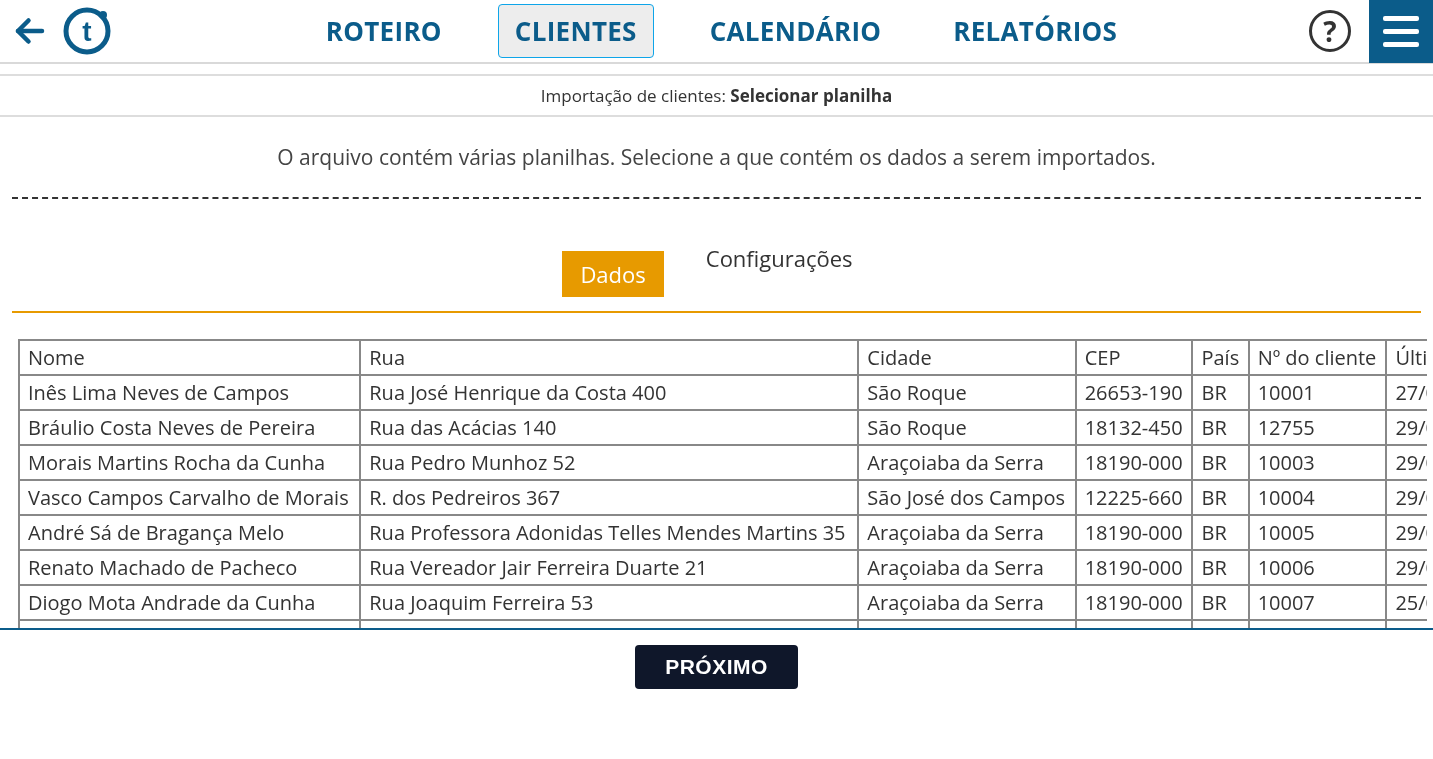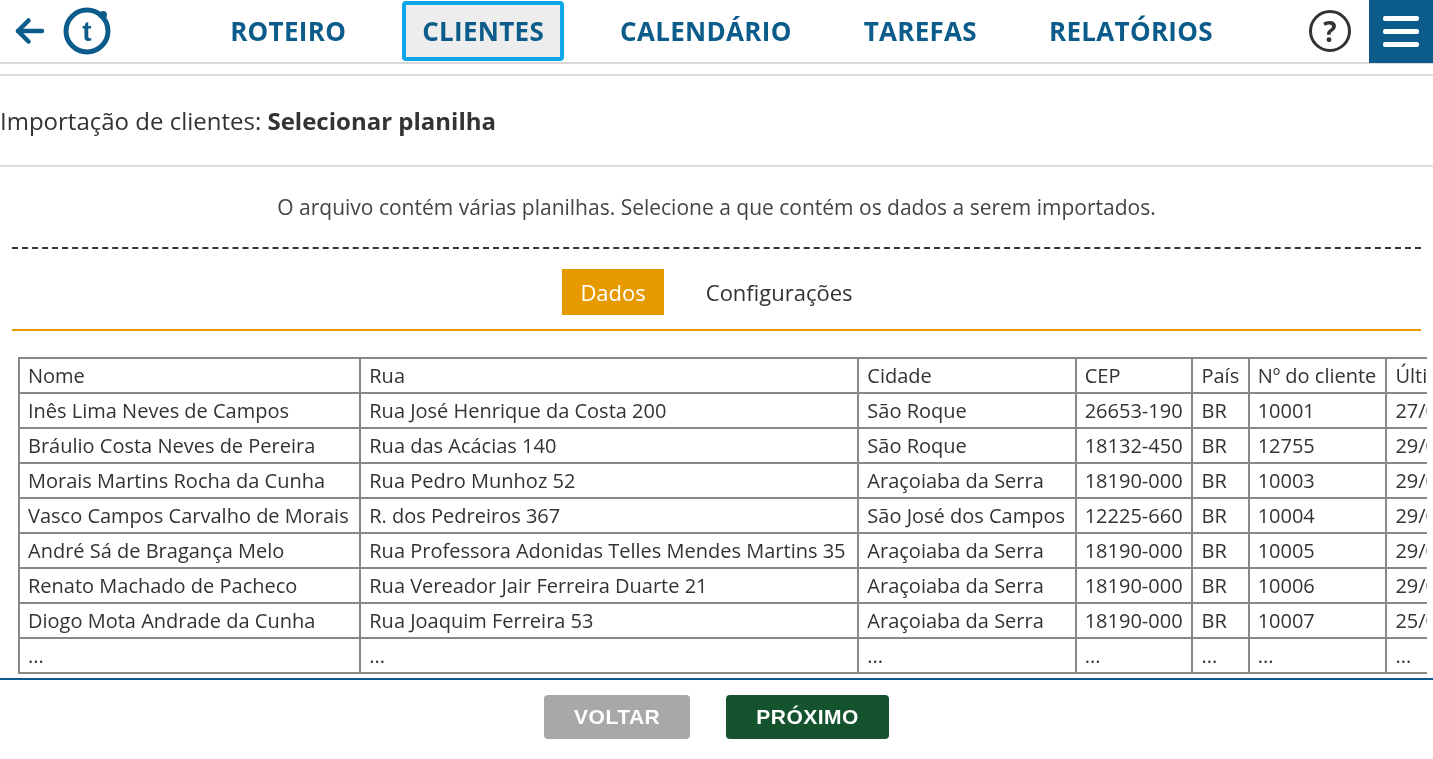--- a/index.html
+++ b/index.html
@@ -49,21 +49,21 @@
     font-size: 26px;
     font-weight: 700;
     color: #0b5c8a;
     padding: 8px 16px;
     cursor: pointer;
     border-radius: 4px;
     letter-spacing: 0.3px;
   }
   .nav-item.active {
     background: #ededed;
-    border: 4px solid #0ea5e9;
+    border: 1px solid #0ea5e9;
     text-align: right;
   }
   .right-icons {
     display: flex;
     align-items: center;
     height: 64px;
   }
   .help-btn {
     width: 42px;
     height: 42px;
@@ -92,22 +92,23 @@
   .hamburger .line {
     width: 36px;
     height: 5px;
     background: #fff;
     border-radius: 2px;
   }
   
   .title-bar {
     border-top: 2px solid #ddd;
     border-bottom: 2px solid #ddd;
-    padding: 28px 0;
-    font-size: 24px;
+    padding: 8px 0;
+    text-align: center;
+    font-size: 17px;
     color: #333;
     margin-top: 10px;
   }
   .title-bar .light { font-weight: 400; }
   .title-bar .bold { font-weight: 700; }
 
   
   .scroll-wrap {
     height: 511px;
     overflow-y: scroll;
@@ -142,20 +143,21 @@
   }
   .sheet-tab {
     font-size: 22px;
     padding: 8px 18px;
     cursor: pointer;
     color: #333;
   }
   .sheet-tab.active {
     background: #e79a00;
     color: #fff;
+    margin-top: 32px;
   }
 
   
   .table-wrap {
     margin-top: 26px;
     overflow-x: auto;
     width: calc(100% - 4px);
     margin-left: 8px;
   }
   table.preview {
@@ -193,21 +195,21 @@
   .btn {
     font-size: 21px;
     font-weight: 700;
     padding: 10px 30px;
     border: none;
     border-radius: 4px;
     cursor: pointer;
     letter-spacing: 0.5px;
   }
   .btn.secondary { background: #a8a8a8; color: #fff; }
-  .btn.primary { background: #14532d; color: #fff; }
+  .btn.primary { background: #0f172a; color: #fff; }
 </style>
 </head>
 <body>
 
 <div class="topbar">
   <div class="back-btn">
     <svg width="36" height="36" viewBox="0 0 24 24" fill="none" stroke="#0b5c8a" stroke-width="3" stroke-linecap="round" stroke-linejoin="round">
         <line x1="20" y1="12" x2="4" y2="12"></line>
         <polyline points="11 5 4 12 11 19"></polyline>
       </svg>
@@ -216,21 +218,20 @@
     <svg viewBox="0 0 50 50">
       <circle cx="25" cy="25" r="21" fill="none" stroke="#0b5c8a" stroke-width="5"></circle>
       <circle cx="41" cy="9" r="4" fill="#0b5c8a"></circle>
       <text x="25" y="35" text-anchor="middle" font-size="28" font-weight="700" fill="#0b5c8a" font-family="Arial">t</text>
     </svg>
   </div>
   <div class="nav" id="nav-container">
       <div class="nav-item">ROTEIRO</div>
       <div class="nav-item active">CLIENTES</div>
       <div class="nav-item">CALENDÁRIO</div>
-      <div class="nav-item">TAREFAS</div>
       <div class="nav-item">RELATÓRIOS</div>
     </div>
   <div class="right-icons">
     <div class="help-btn">
       <span>?</span>
     </div>
     <div class="hamburger">
       <div class="line"></div>
       <div class="line"></div>
       <div class="line"></div>
@@ -259,21 +260,21 @@
               <th>Cidade</th>
               <th>CEP</th>
               <th>País</th>
               <th>Nº do cliente</th>
               <th>Último</th>
             </tr>
           </thead>
         <tbody id="tbody">
             <tr>
               <td>Inês Lima Neves de Campos</td>
-              <td>Rua José Henrique da Costa 200</td>
+              <td>Rua José Henrique da Costa 400</td>
               <td>São Roque</td>
               <td>26653-190</td>
               <td>BR</td>
               <td>10001</td>
               <td>27/09/2</td>
             </tr>
             <tr>
               <td>Bráulio Costa Neves de Pereira</td>
               <td>Rua das Acácias 140</td>
               <td>São Roque</td>
@@ -336,15 +337,14 @@
               <td>...</td>
               <td>...</td>
             </tr>
           </tbody>
       </table>
     </div>
   </div>
 </div>
 
 <div class="footer">
-  <button class="btn secondary">VOLTAR</button>
   <button class="btn primary">PRÓXIMO</button>
 </div>
 
 </body></html>

